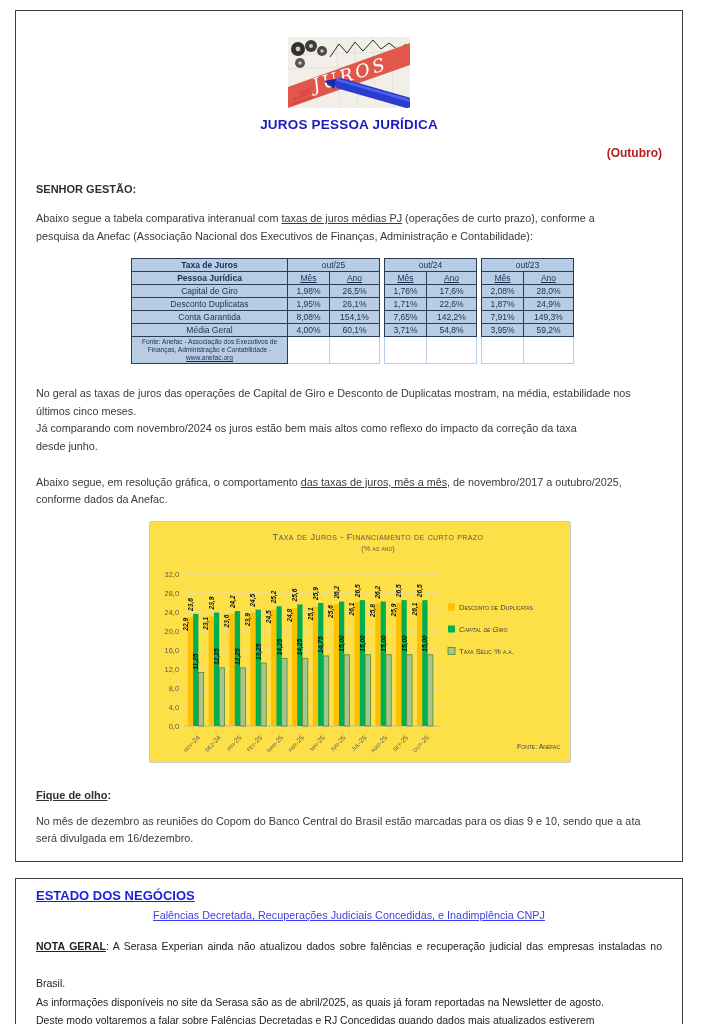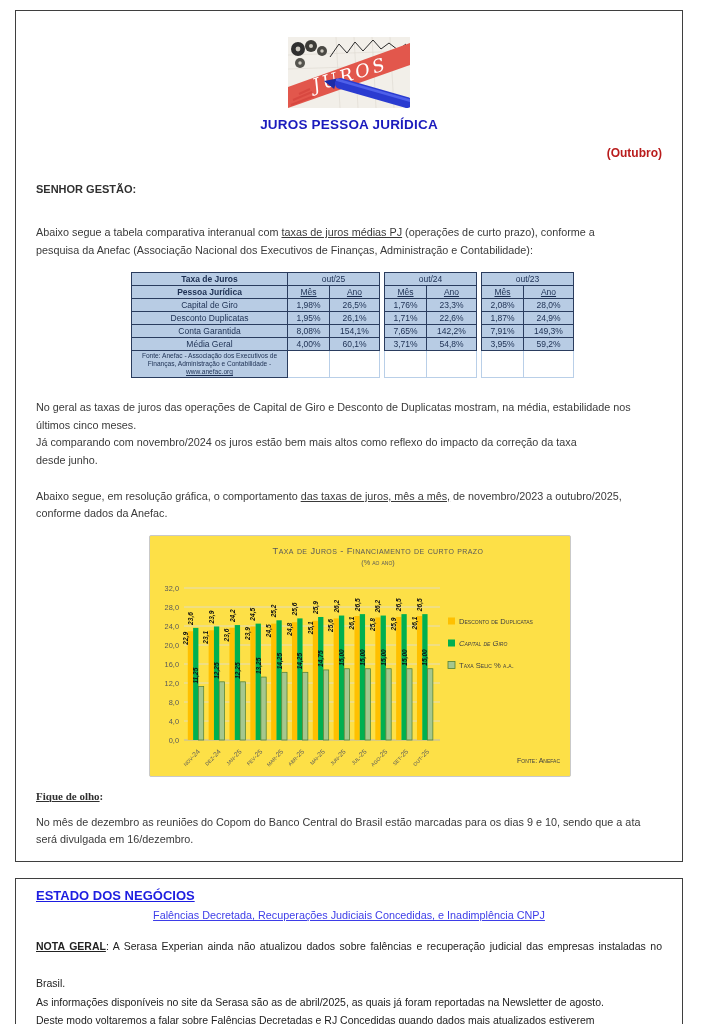--- a/index.html
+++ b/index.html
@@ -7,38 +7,38 @@
     width:702px;height:1024px;position:relative;background:#ffffff;
     font-family:"Liberation Sans",sans-serif;color:#3a3a3a;overflow:hidden;
   }
   .box{position:absolute;left:15px;width:668px;border:1.5px solid #3f3f3f;background:#fff;box-sizing:border-box;}
   #box-main{top:10px;height:852px;padding:0 20px;}
   #box-estado{top:878px;height:200px;padding:0 20px;}
   .banner-wrap{width:122px;margin:26px auto 0 auto;}
   .doc-title{margin-top:5px;text-align:center;font-weight:bold;font-size:13.5px;color:#1b1bbd;letter-spacing:.2px;}
   .doc-subtitle{margin-top:14px;text-align:right;font-weight:bold;font-size:12px;color:#b91c1c;}
   .greeting{margin-top:23px;font-weight:bold;font-size:11px;color:#303030;}
-  .para{margin-top:29px;font-size:10.8px;line-height:17.6px;color:#3a3a3a;}
+  .para{margin-top:15px;font-size:10.8px;line-height:17.6px;color:#3a3a3a;}
   .pline{white-space:nowrap;}
   .u{text-decoration:underline;}
   
   .rates-wrap{margin:13px 0 15px 95px;}
   table.rates{border-collapse:collapse;font-size:8.5px;color:#1c2f52;table-layout:fixed;}
   table.rates td{text-align:center;padding:1px 2px;height:12px;box-sizing:border-box;}
   td.blue{background:#B8CCE4;border:1px solid #2a3c5e;}
   td.gap{background:#fff;border:none;width:4px;padding:0;}
   td.lite{background:#fff;border:1px solid #b9cfe8;}
   td.labelcol{width:156px;}
   .bold{font-weight:bold;}
   .small-src{font-size:6.6px;line-height:8px;}
   td.selic-label{font-size:8.2px;line-height:10px;}
   
   .chart-box{margin:12px 0 0 113px;width:420px;height:240px;border:1px solid #c9c9c9;border-radius:2px;background:#fde047;}
   
-  .fique-title{margin-top:13px;font-size:11px;font-weight:bold;color:#303030;font-family:Liberation Serif, serif;}
+  .fique-title{margin-top:26px;font-size:11px;font-weight:bold;color:#303030;}
   
   .estado-title{margin-top:9px;text-align:left;font-weight:bold;font-size:13px;color:#1d1de0;text-decoration:underline;}
   .estado-subtitle{margin-top:6px;text-align:center;font-size:10.8px;color:#3d3de8;text-decoration:underline;cursor:pointer;}
   .estado-para{margin-top:16px;font-size:10.5px;line-height:18.5px;color:#222;}
   .jline{text-align:justify;}
   .jline::after{content:"";display:inline-block;width:100%;height:0;}
   .bu{font-weight:bold;text-decoration:underline;}
 </style>
 </head>
 <body>
@@ -126,21 +126,21 @@
         <td class="gap"></td>
         <td class="blue u">Mês</td>
         <td class="blue u">Ano</td>
       </tr>
       <tr>
         <td class="blue">Capital de Giro</td>
         <td class="blue">1,98%</td>
         <td class="blue">26,5%</td>
         <td class="gap"></td>
         <td class="blue">1,76%</td>
-        <td class="blue">23,3%</td>
+        <td class="blue">17,6%</td>
         <td class="gap"></td>
         <td class="blue">2,08%</td>
         <td class="blue">28,0%</td>
       </tr>
       <tr>
         <td class="blue">Desconto Duplicatas</td>
         <td class="blue">1,95%</td>
         <td class="blue">26,1%</td>
         <td class="gap"></td>
         <td class="blue">1,71%</td>
@@ -190,21 +190,21 @@
 
   <div class="para" style="margin-top:21px">
     <div class="pline">No geral as taxas de juros das operações de Capital de Giro e Desconto de Duplicatas mostram, na média, estabilidade nos</div>
     <div class="pline">últimos cinco meses.</div>
     <div class="pline">Já comparando com novembro/2024 os juros estão bem mais altos como reflexo do impacto da correção da taxa</div>
     <div class="pline">desde junho.</div>
   </div>
 
   <div class="para" style="margin-top:18px">
     <div class="pline">
-      <span>Abaixo segue, em resolução gráfica, o comportamento </span><span class="u">das taxas de juros, mês a mês,</span><span> de novembro/2023 a outubro/2025,</span>
+      <span>Abaixo segue, em resolução gráfica, o comportamento </span><span class="u">das taxas de juros, mês a mês,</span><span> de novembro/2017 a outubro/2025,</span>
     </div>
     <div class="pline">conforme dados da Anefac.</div>
   </div>
 
   <div class="chart-box" id="chart-mount"><svg width="418" height="238">
         <text x="228" y="18" text-anchor="middle" font-size="9.3" fill="#595959" style="font-variant:small-caps;letter-spacing:.4px">Taxa de Juros - Financiamento de curto prazo</text>
         <text x="228" y="29" text-anchor="middle" font-size="7.3" fill="#595959" style="font-variant:small-caps">(% ao ano)</text>
         <text x="29" y="206.6" text-anchor="end" font-size="7.4" fill="#595959">0,0</text>
         <line x1="34" y1="185" x2="290" y2="185" stroke="#dcdcdc" stroke-width="0.8"></line>
         <text x="29" y="187.6" text-anchor="end" font-size="7.4" fill="#595959">4,0</text>

